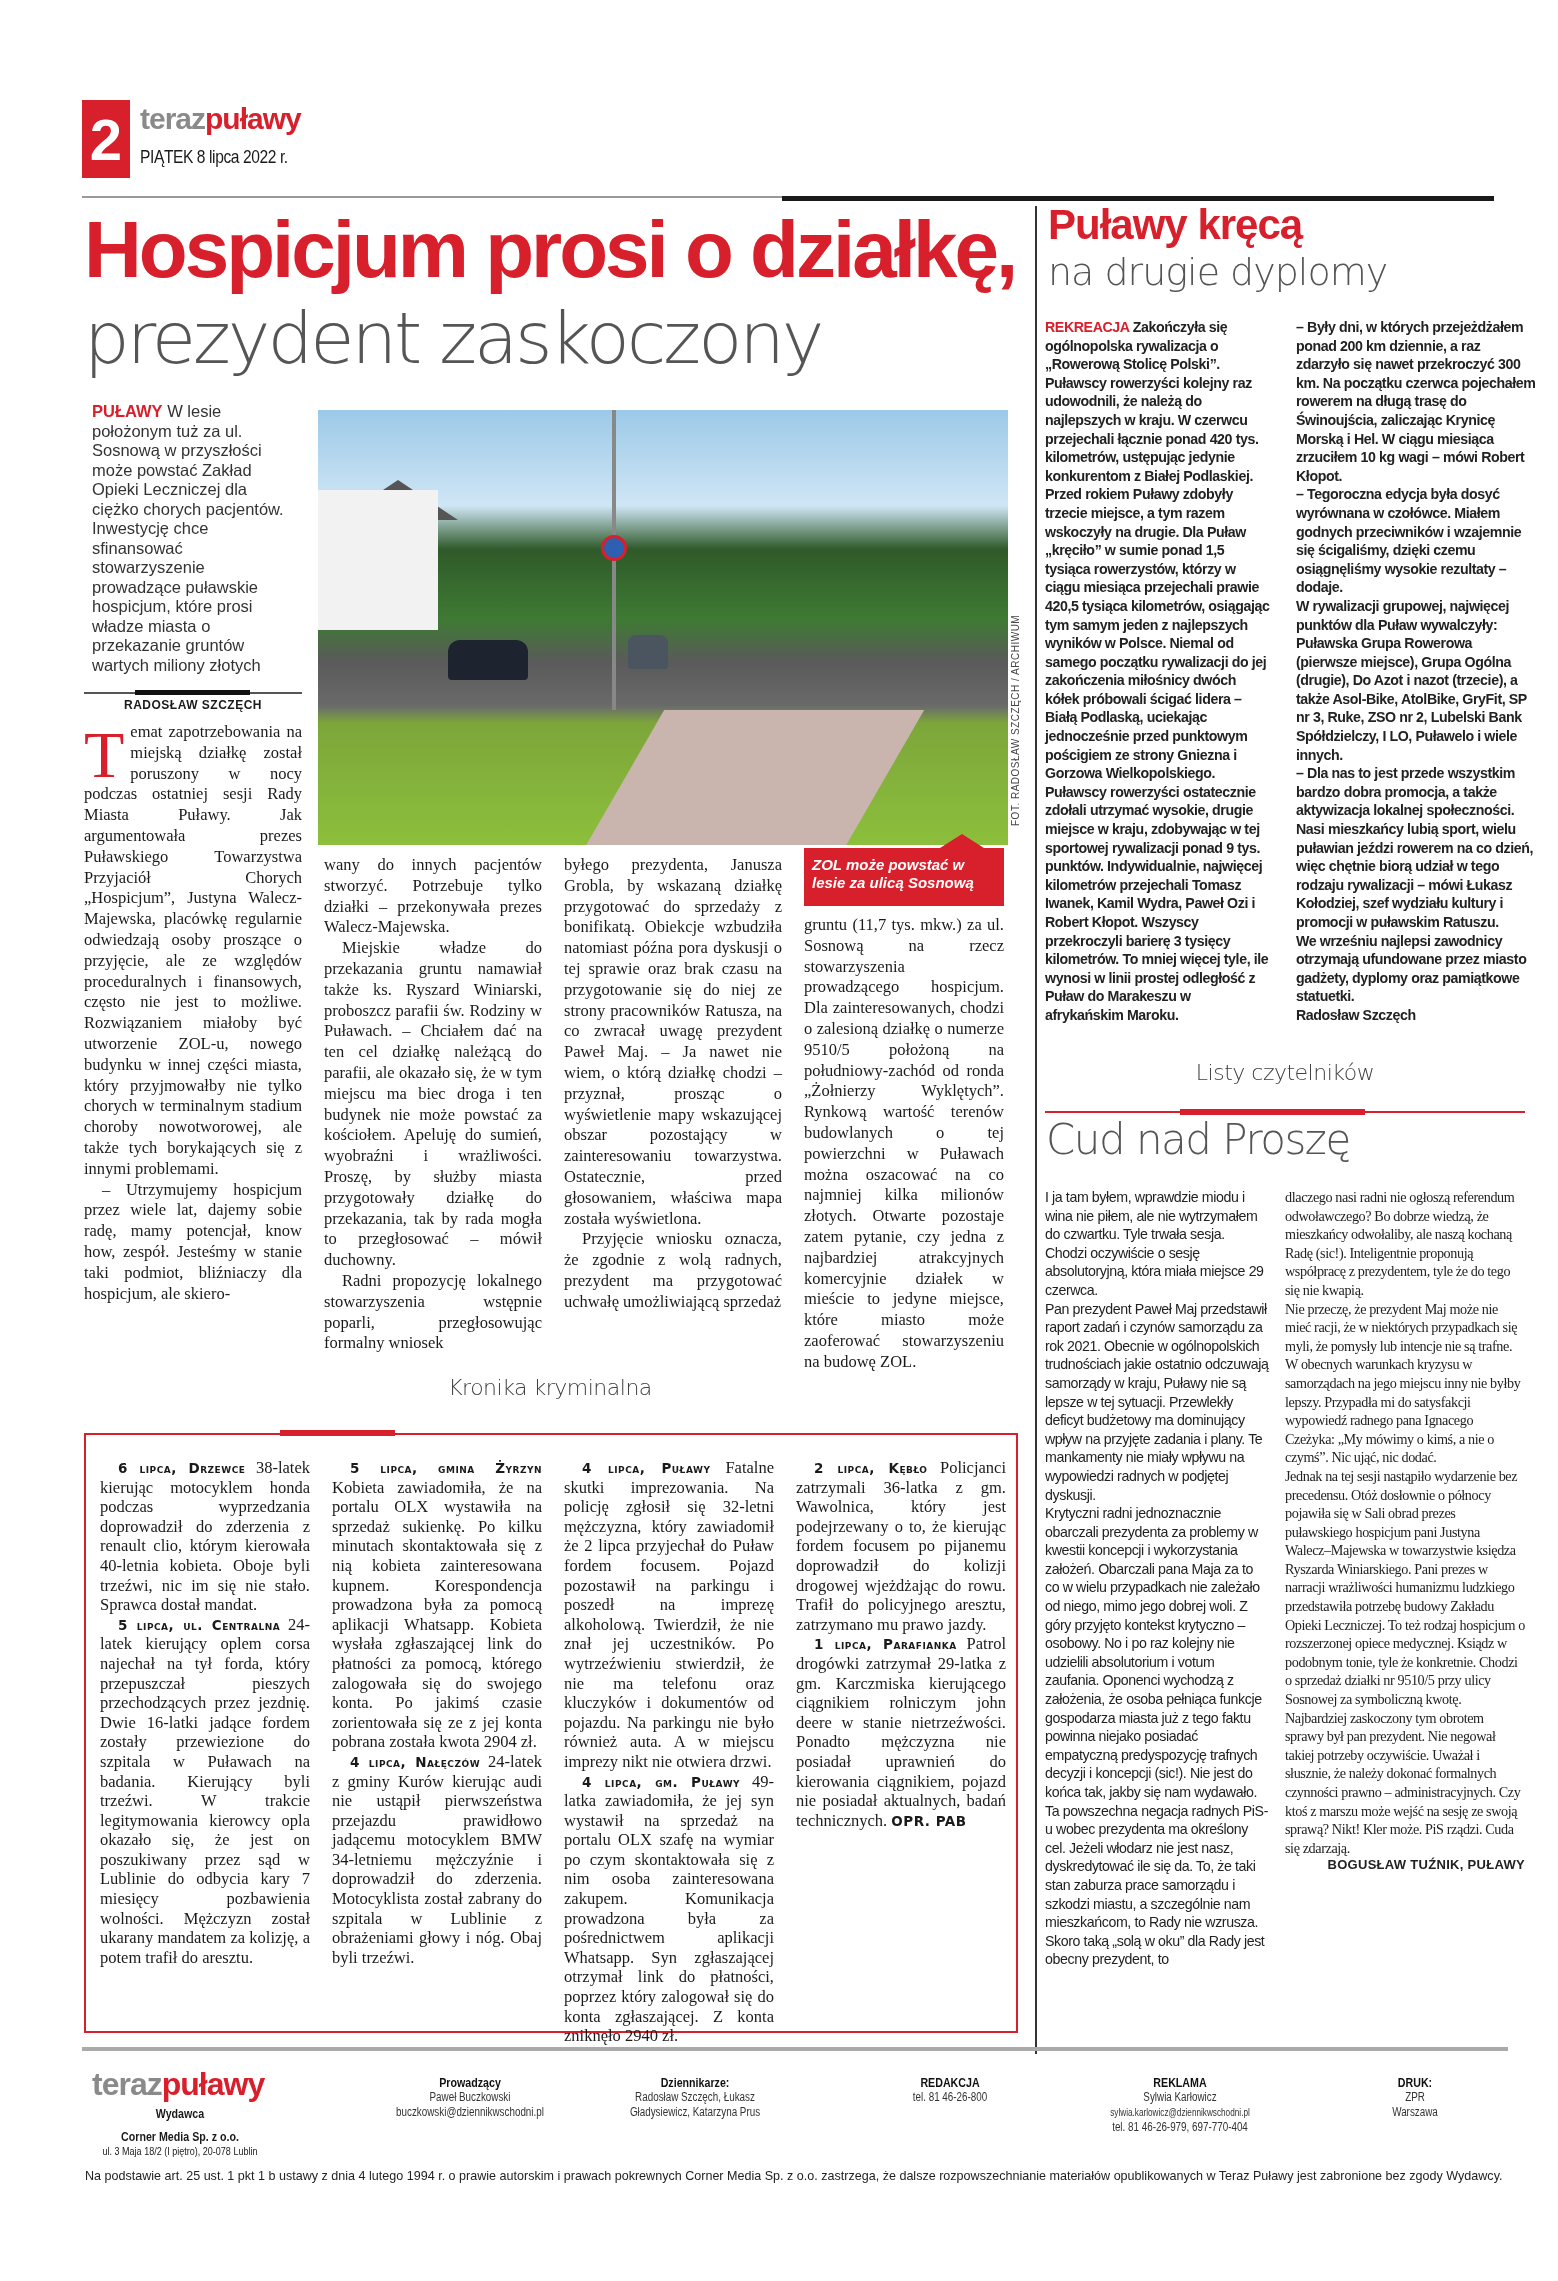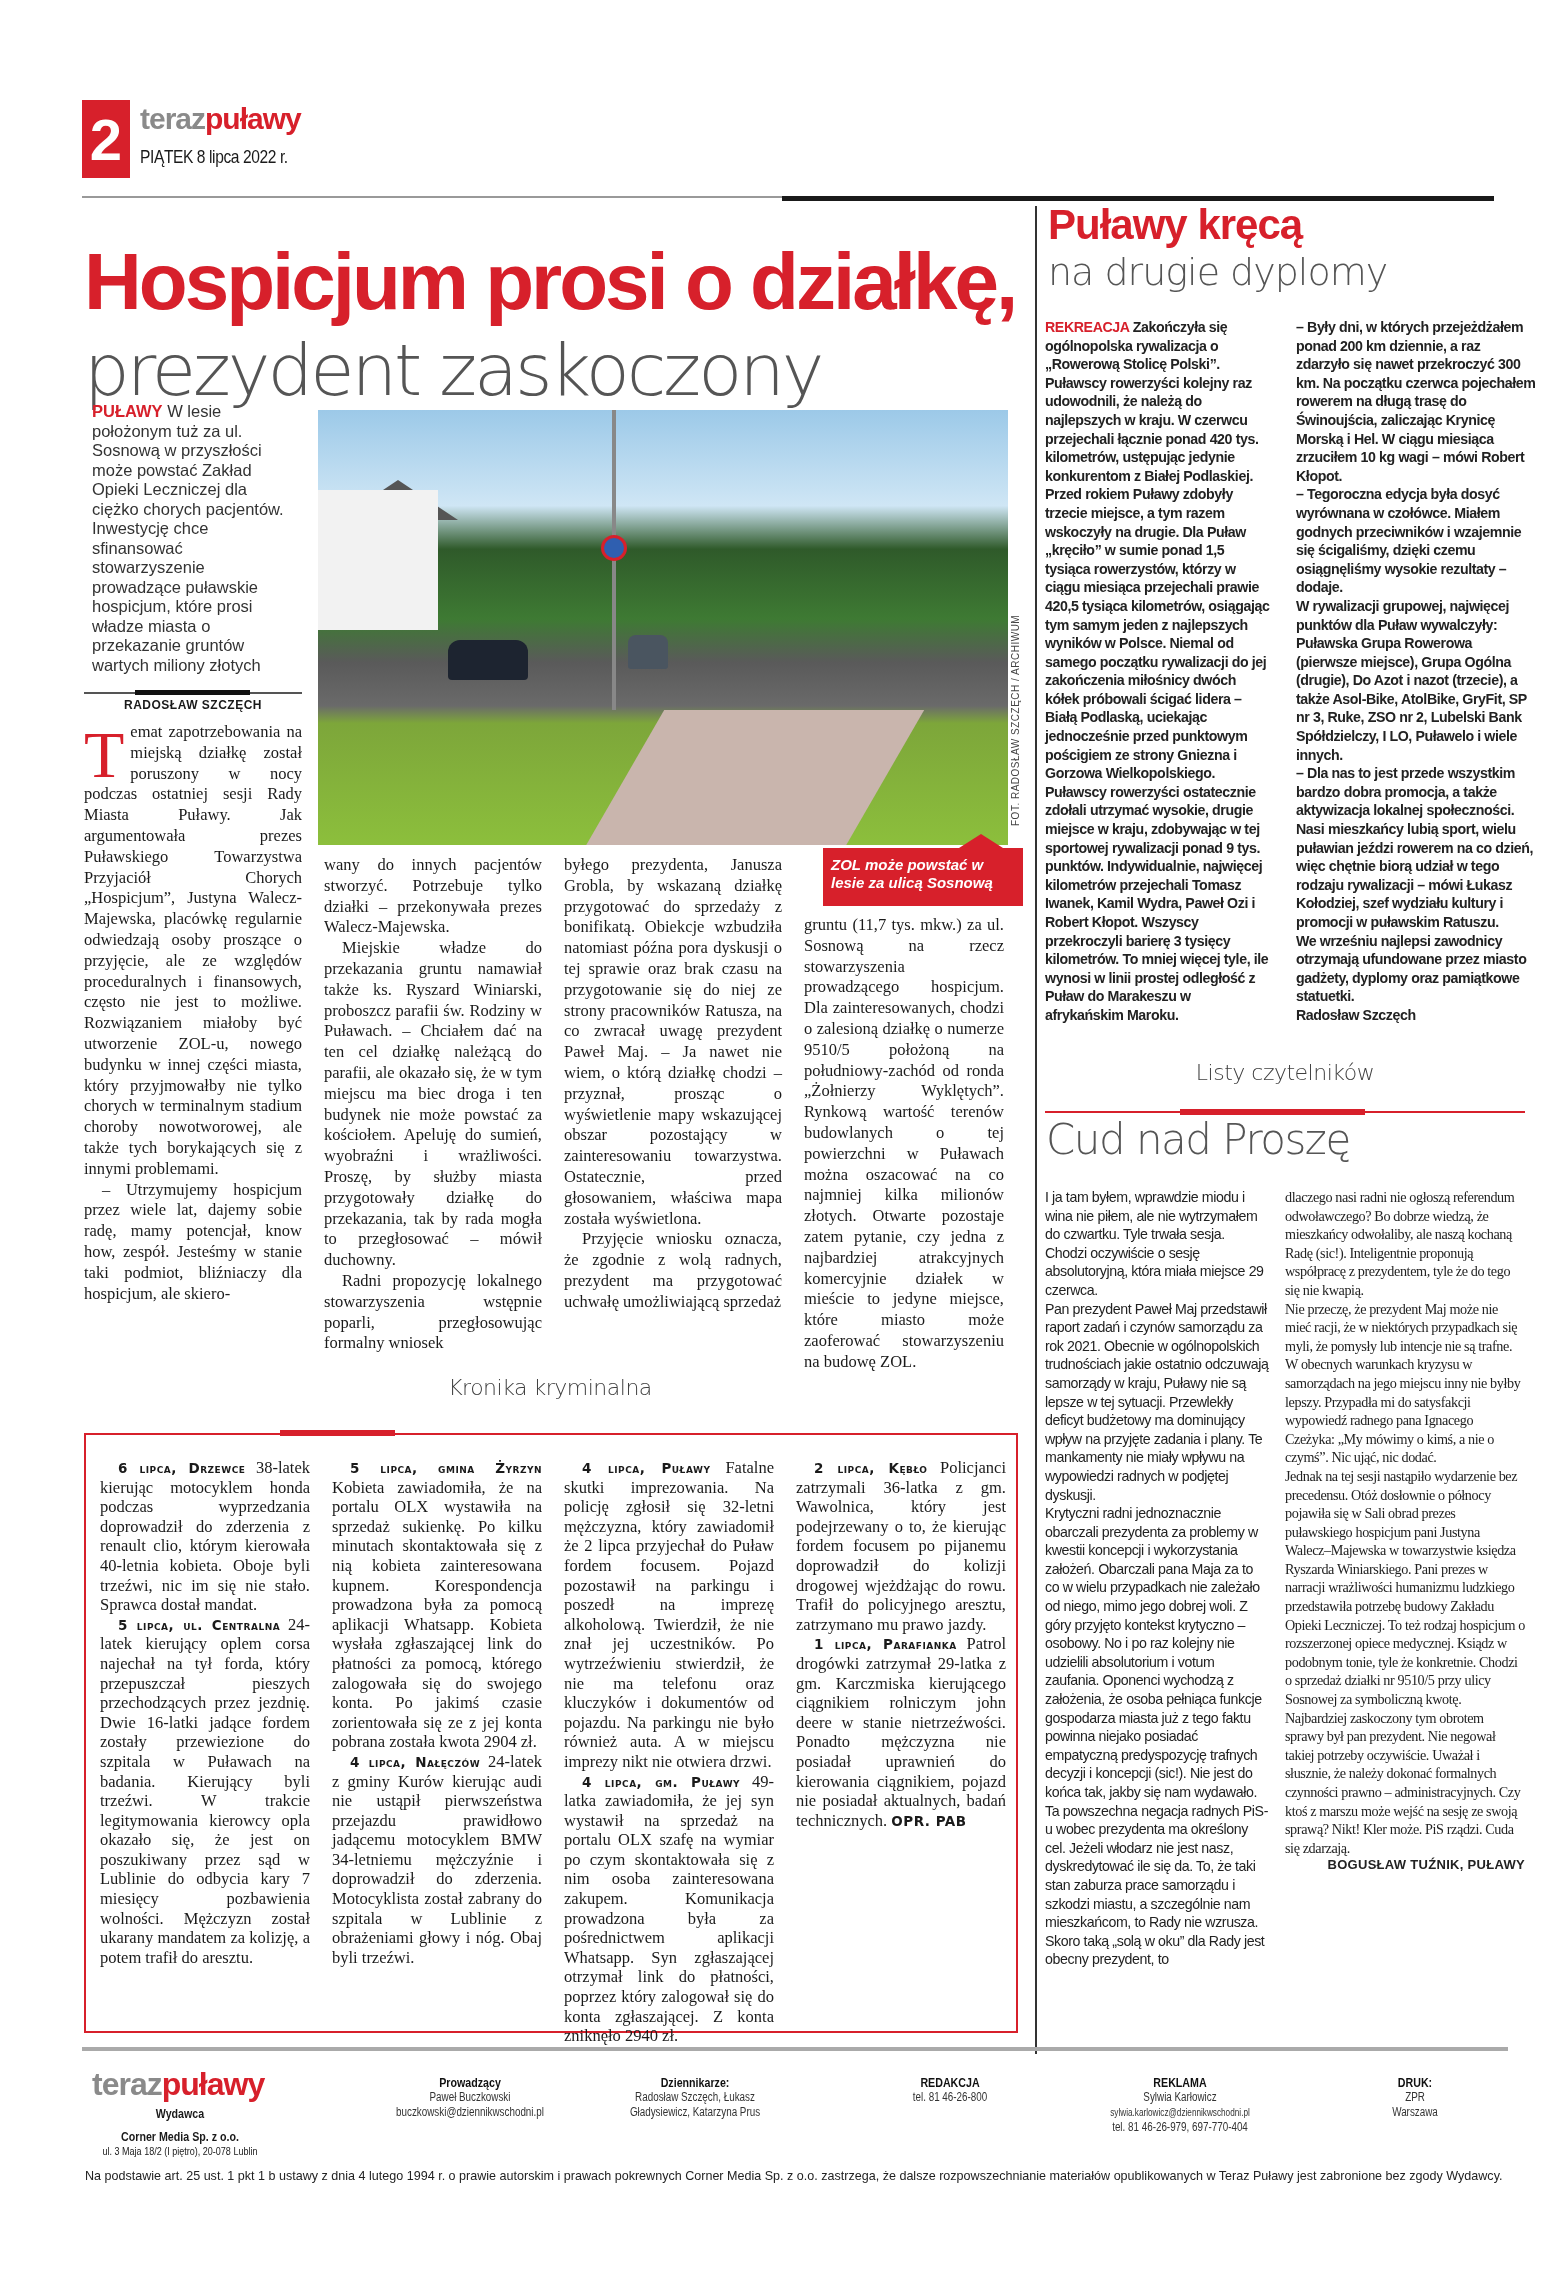--- a/index.html
+++ b/index.html
@@ -14,42 +14,42 @@
   #brand .g { color: #8a8a8a; }
   #brand .r { color: #d7202b; }
   #date { position: absolute; left: 58px; top: 46px; font: 19px "Liberation Sans Narrow","Liberation Sans", sans-serif; transform: scaleX(0.82); transform-origin: left; letter-spacing: -0.5px; }
   #mast-line-left { position: absolute; left: 0; top: 96px; width: 700px; height: 2px; background: #999; }
   #section-title { position: absolute; right: 0; top: 8px; font: 300 48px "DejaVu Sans", sans-serif; letter-spacing: 10px; }
   #section-title .g { color: #888; }
   #section-title .r { color: #d7202b; }
   #mast-line-right { position: absolute; left: 700px; top: 96px; width: 712px; height: 5px; background: #1a1a1a; }
 
   
-  #main-headline { position: absolute; left: 84px; top: 205px; width: 940px; margin-top: 32px; }
+  #main-headline { position: absolute; left: 84px; top: 205px; width: 940px; }
   #main-headline .h1 { font: bold 80px "Liberation Sans", sans-serif; color: #d7202b; letter-spacing: -3px; line-height: 90px; }
   #main-headline .h2 { font: 72px "DejaVu Sans", sans-serif; font-weight: 200; color: #555; letter-spacing: -3px; line-height: 86px; }
 
   #lead { position: absolute; left: 92px; top: 402px; width: 200px; font: 16.5px "Liberation Sans", sans-serif; line-height: 19.5px; color: #333; }
   #lead .kick { font-weight: bold; color: #d7202b; }
   #lead-rule { position: absolute; left: 84px; top: 692px; width: 218px; height: 2px; background: #555; }
   #lead-rule-dark { position: absolute; left: 135px; top: 690px; width: 115px; height: 5px; background: #111; }
   #byline { position: absolute; left: 84px; top: 698px; width: 218px; text-align: center; font: bold 12px "Liberation Sans", sans-serif; letter-spacing: 0.5px; }
 
   #photo { position: absolute; left: 318px; top: 410px; width: 690px; height: 435px; overflow: hidden;
     background: linear-gradient(180deg, #9cc9e8 0%, #cfe6f5 22%, #2f5a2a 32%, #3e7a33 48%, #5a5a5a 58%, #6a6a6a 68%, #7da63a 72%, #8cbf3c 100%); }
   #photo .house { position: absolute; left: 0; top: 80px; width: 120px; height: 140px; background: #f2f2f2; }
   #photo .roof { position: absolute; left: 20px; top: 70px; width: 0; height: 0; border-left: 60px solid transparent; border-right: 60px solid transparent; border-bottom: 40px solid #555; }
   #photo .pole { position: absolute; left: 294px; top: 0; width: 4px; height: 300px; background: #888; }
   #photo .sign { position: absolute; left: 283px; top: 125px; width: 26px; height: 26px; border-radius: 50%; background: #2f5fb0; border: 3px solid #d7202b; }
   #photo .car1 { position: absolute; left: 130px; top: 230px; width: 80px; height: 40px; background: #1d2430; border-radius: 12px 12px 4px 4px; }
   #photo .car2 { position: absolute; left: 310px; top: 225px; width: 40px; height: 34px; background: #4a5560; border-radius: 8px 8px 3px 3px; }
   #photo .walk { position: absolute; left: 300px; top: 300px; width: 260px; height: 160px; background: #c9b5ad; transform: skewX(-30deg); }
   #photo-credit { position: absolute; left: 1010px; top: 826px; transform: rotate(-90deg); transform-origin: left top; font: 10px "Liberation Sans", sans-serif; color: #444; white-space: nowrap; letter-spacing: 0.5px; }
   #photo-caption { position: absolute; left: 804px; top: 848px; width: 200px; background: #d7202b; color: #fff; padding: 8px 8px 14px 8px;
-    font: italic bold 15px "Liberation Sans", sans-serif; line-height: 18px; margin-left: 19px; }
+    font: italic bold 15px "Liberation Sans", sans-serif; line-height: 18px; }
   #photo-caption:before { content: ""; position: absolute; right: 20px; top: -14px; border-left: 22px solid transparent; border-right: 22px solid transparent; border-bottom: 14px solid #d7202b; }
 
   .body-serif { font: 16.5px "Liberation Serif", serif; line-height: 20.8px; text-align: justify; hyphens: auto; }
   .col { position: absolute; }
   #col1 { left: 84px; top: 722px; width: 218px; }
   #col2 { left: 324px; top: 855px; width: 218px; }
   #col3 { left: 564px; top: 855px; width: 218px; }
   #col4 { left: 804px; top: 915px; width: 200px; }
   .dropcap { float: left; font: 66px "Liberation Serif", serif; color: #d7202b; line-height: 58px; margin: 4px 6px 0 0; }
   .indent { text-indent: 18px; }

